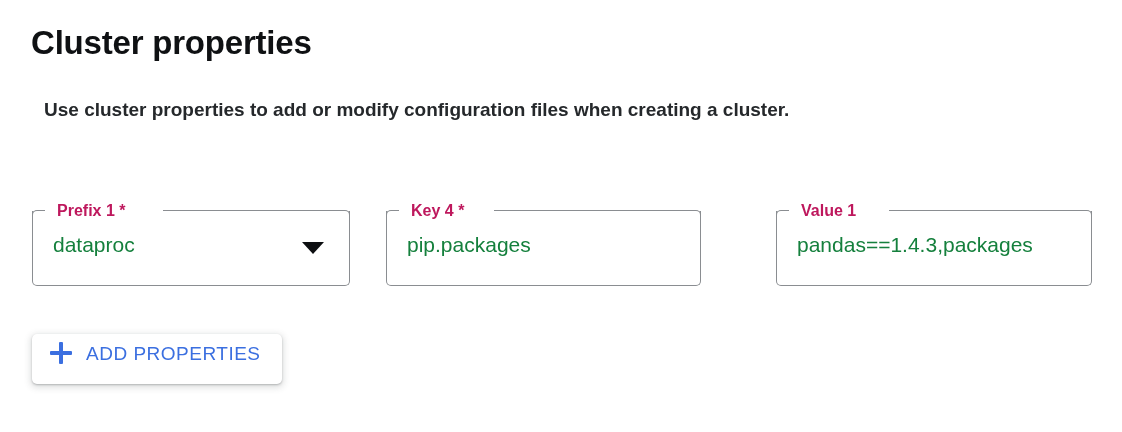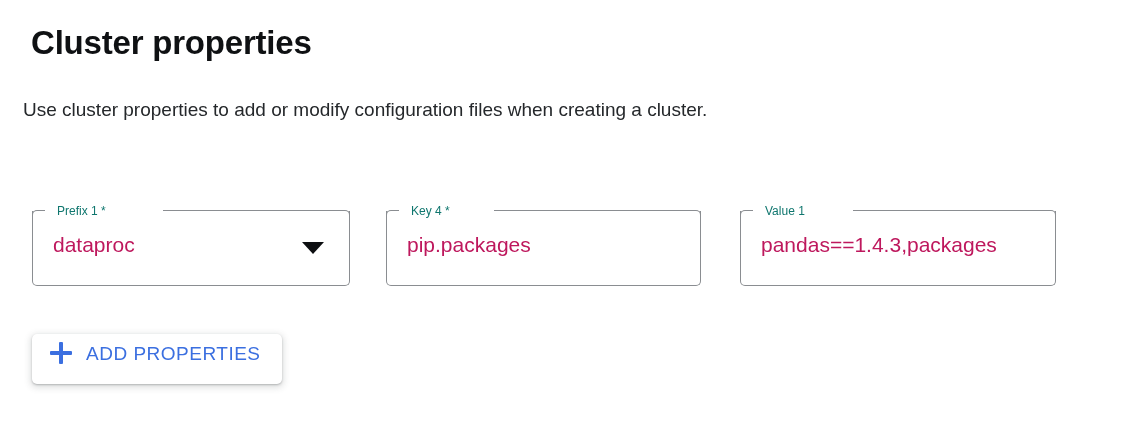--- a/index.html
+++ b/index.html
@@ -31,46 +31,46 @@
     font-size: 33px;
     line-height: 42px;
     font-weight: 700;
     letter-spacing: -0.2px;
     color: #0f1113;
     white-space: nowrap;
   }
 
   .page-subtitle {
     position: absolute;
-    left: 23px;
+    left: 44px;
     top: 97px;
     font-size: 19px;
     line-height: 26px;
-    font-weight: 400;
+    font-weight: 700;
     color: #25282b;
     white-space: nowrap;
   }
 
   
   .fields-row {
     position: absolute;
     left: 32px;
     top: 201px;
     display: flex;
     align-items: flex-start;
   }
 
   .field {
     position: relative;
     height: 85px;
     box-sizing: border-box;
   }
   .field.prefix { width: 318px; margin-right: 36px; }
   .field.key    { width: 315px; margin-right: 39px; }
-  .field.value  { width: 316px; }
+  .field.value  { width: 316px; margin-left: 36px; }
 
   
   .outline {
     position: absolute;
     left: 0;
     top: 10px;
     right: 0;
     bottom: 0;
     border: 1px solid #8a8d91;
     border-top: none;
@@ -101,38 +101,38 @@
     border-top-right-radius: 5px;
   }
   .field.prefix .outline::after { left: 130px; }
   .field.key    .outline::after { left: 107px; }
   .field.value  .outline::after { left: 112px; }
 
   .field-label {
     position: absolute;
     left: 21px;
     top: 0px;
-    font-size: 12px;
+    font-size: 16px;
     line-height: 20px;
-    font-weight: 400;
-    color: #0f766e;
+    font-weight: 700;
+    color: #be185d;
     background: #ffffff;
     padding: 0 5px 0 4px;
     white-space: nowrap;
   }
 
   .field-value {
     position: absolute;
     left: 21px;
     top: 29px;
     right: 0px;
     font-size: 21px;
     line-height: 30px;
     font-weight: 400;
-    color: #be185d;
+    color: #15803d;
     white-space: nowrap;
     overflow: hidden;
   }
   .field.prefix .field-value { right: 52px; }
   .field.key    .field-value { right: 14px; }
   .field.value  .field-value { right: 2px; }
 
   .select-caret {
     position: absolute;
     right: 26px;

